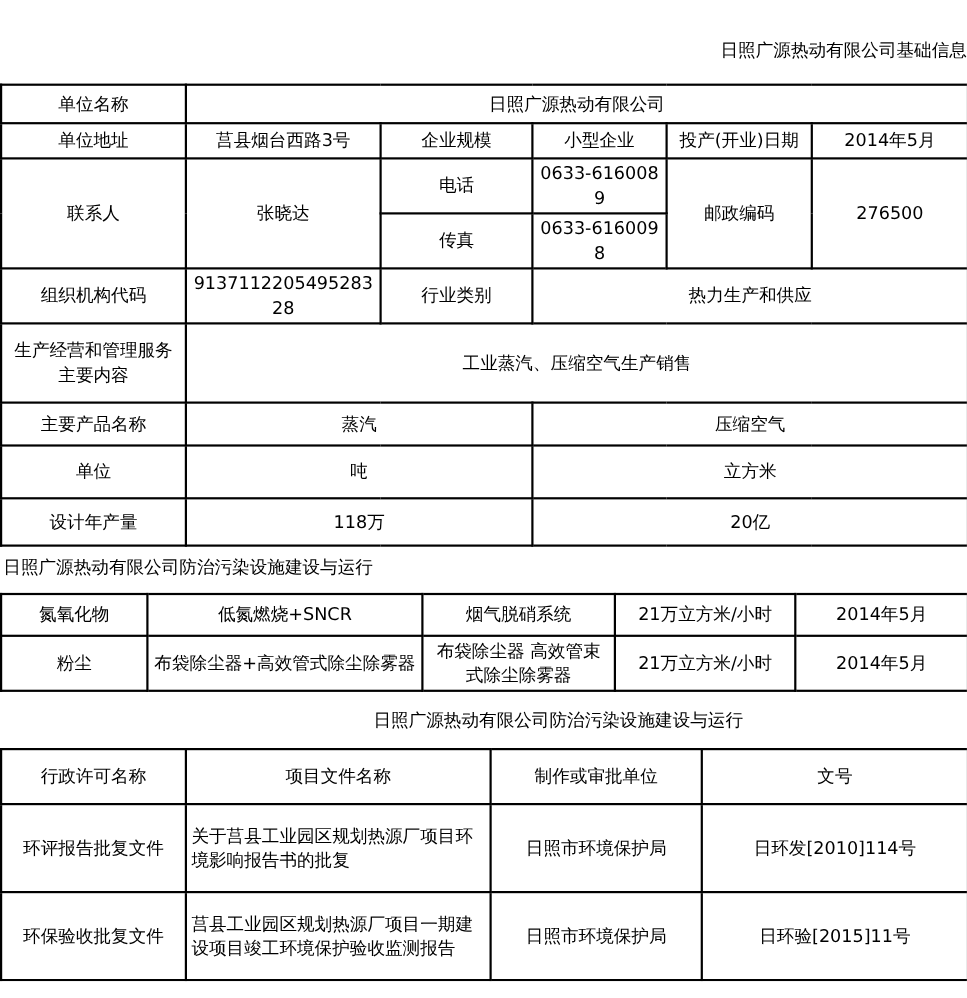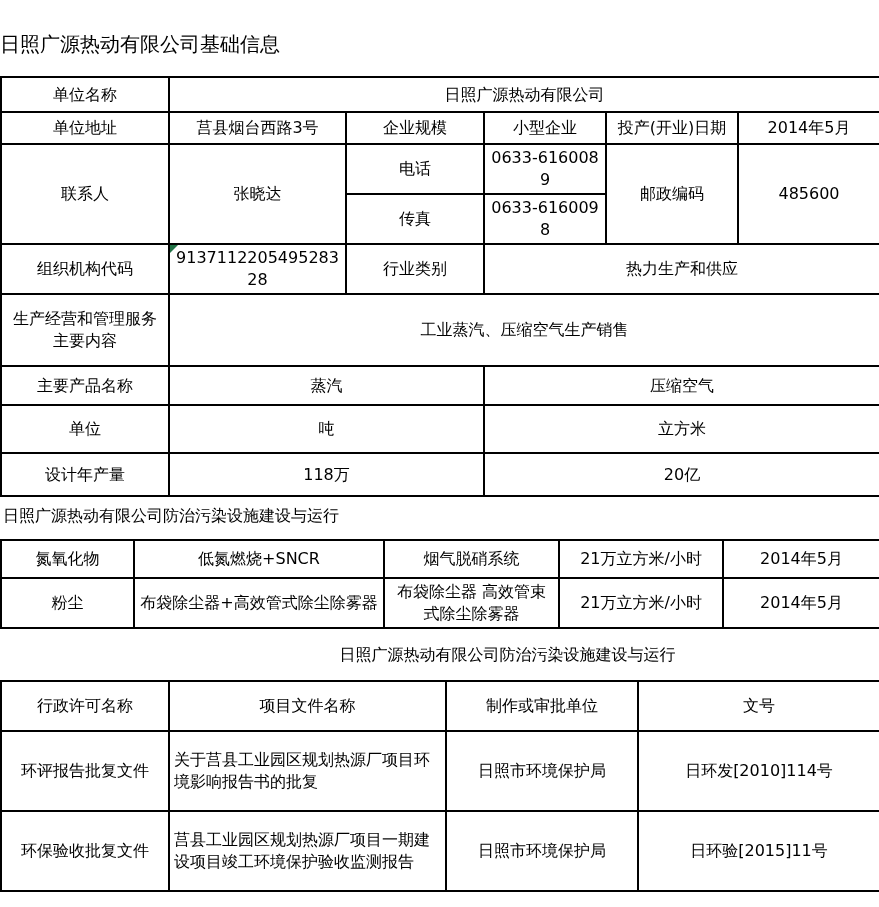--- a/index.html
+++ b/index.html
@@ -8,27 +8,26 @@
     padding: 0;
     background: #ffffff;
     color: #000000;
     font-family: "DejaVu Sans", sans-serif;
   }
   .doc {
     width: 879px;
     background: #ffffff;
   }
   .title-center {
-    font-size: 20px;
+    font-size: 16px;
     font-weight: normal;
-    text-align: left;
+    text-align: right;
     margin: 0;
     padding: 36px 0 20px 0;
     line-height: 20px;
-    font-family: Liberation Mono, monospace;
   }
   .title-left {
     font-size: 16px;
     font-weight: normal;
     text-align: left;
     margin: 0;
     padding: 9px 0 13px 3px;
     line-height: 20px;
   }
   .title-center-offset {
@@ -49,21 +48,21 @@
     border: 2px solid #000000;
     font-size: 16px;
     line-height: 22px;
     text-align: center;
     vertical-align: middle;
     padding: 2px 4px;
     overflow: hidden;
     word-break: break-all;
   }
   td.left { text-align: left; }
-  td.tri-cell { position: relative; }
+  td.tri-cell { position: relative; border-radius: 18px; }
   .green-tri {
     position: absolute;
     top: 0;
     left: 0;
     width: 0;
     height: 0;
     border-top: 8px solid #217346;
     border-right: 8px solid transparent;
   }
 </style>
@@ -95,21 +94,21 @@
         <td>小型企业</td>
         <td>投产(开业)日期</td>
         <td>2014年5月</td>
       </tr>
       <tr style="height:33px">
         <td rowspan="2">联系人</td>
         <td rowspan="2">张晓达</td>
         <td>电话</td>
         <td>0633-6160089</td>
         <td rowspan="2">邮政编码</td>
-        <td rowspan="2">485600</td>
+        <td rowspan="2">276500</td>
       </tr>
       <tr style="height:33px">
         <td>传真</td>
         <td>0633-6160098</td>
       </tr>
       <tr style="height:44px">
         <td>组织机构代码</td>
         <td class="tri-cell">
           <span class="green-tri"></span>
           <span>913711220549528328</span>

